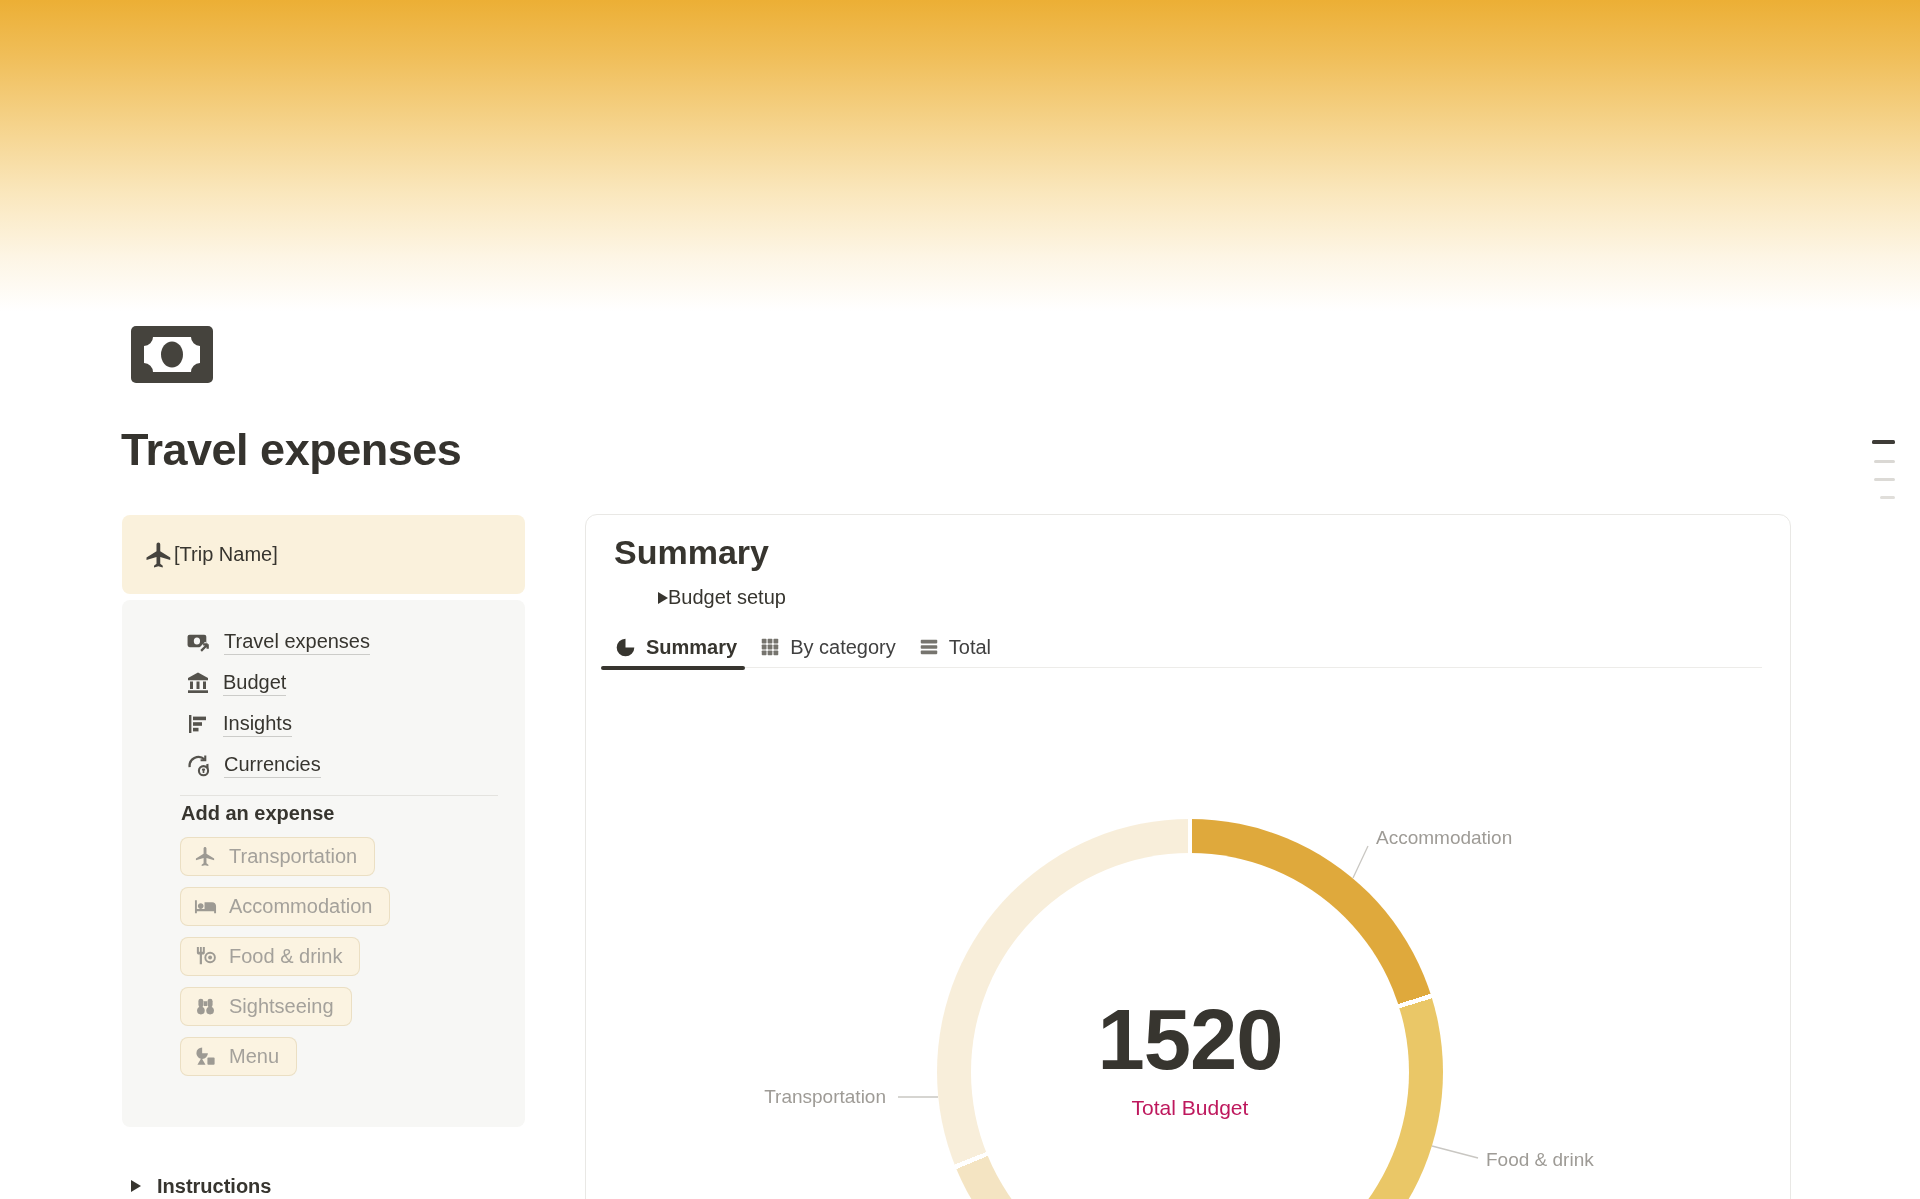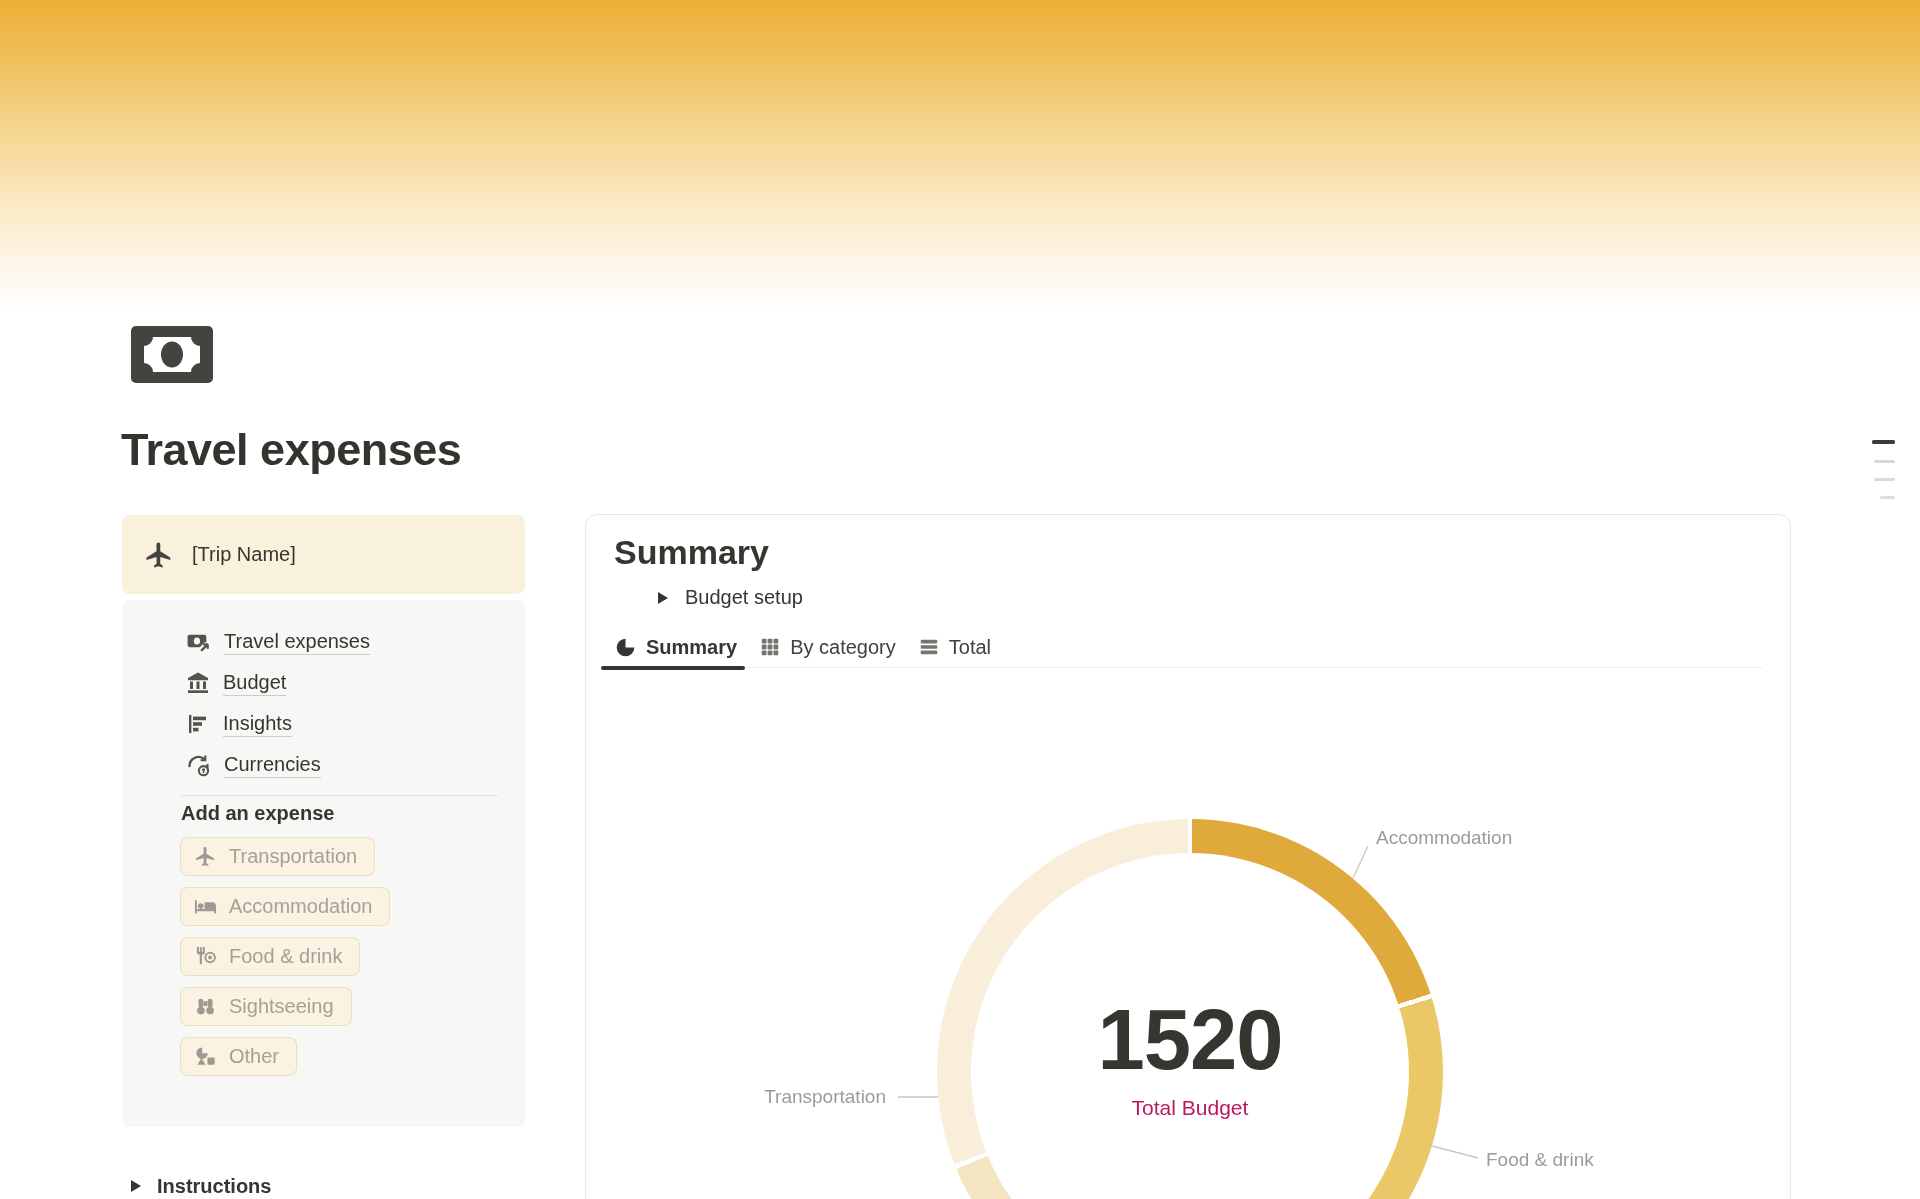--- a/index.html
+++ b/index.html
@@ -4,21 +4,21 @@
 <style>
   * { margin:0; padding:0; box-sizing:border-box; }
   html,body { width:1920px; height:1199px; overflow:hidden; background:#ffffff;
     font-family:"Liberation Sans","DejaVu Sans",sans-serif; color:#37352f; }
   .cover { position:absolute; left:0; top:0; width:1920px; height:312px;
     background:linear-gradient(180deg,#ecaf35 0%,#f0be59 18%,#f5d38b 40%,#fae7bd 62%,#fdf5e4 82%,#ffffff 100%); }
   .page-icon { position:absolute; left:131px; top:326px; width:82px; height:57px; }
   .page-title { position:absolute; left:121px; top:424px; font-size:45px; font-weight:700; letter-spacing:-0.5px; color:#35332e; }
 
   .callout { position:absolute; left:122px; top:515px; width:403px; height:79px; background:#faf1dc;
-    border-radius:8px; display:flex; align-items:center; padding-left:22px; gap:18px; }
+    border-radius:8px; display:flex; align-items:center; padding-left:22px; }
   .callout-text { font-size:20px; color:#37352f; }
 
   .menu-panel { position:absolute; left:122px; top:600px; width:403px; height:527px; background:#f7f7f5; border-radius:8px; padding-top:22px; }
   .menu-header { display:flex; align-items:center; gap:15px; margin-left:18px; height:24px; }
   .menu-header .label { font-size:20px; font-weight:600; }
   .hamburger { display:flex; flex-direction:column; gap:5px; width:26px; }
   .hamburger span { height:2.6px; background:#44423c; border-radius:1px; }
   .menu-link { display:flex; align-items:center; gap:13px; margin-left:64px; height:24px; margin-top:17px; cursor:pointer; }
   .menu-link:first-of-type { margin-top:8px; }
   .menu-link .label { font-size:20px; font-weight:500; color:#37352f;
@@ -31,21 +31,21 @@
   .expense-btn .bicon { display:flex; }
   .expense-btns { display:flex; flex-direction:column; align-items:flex-start; }
 
   .toggle-row { position:absolute; left:131px; display:flex; align-items:center; gap:16px; height:28px; cursor:pointer; }
   .tri { width:0; height:0; border-left:10px solid #37352f; border-top:6.5px solid transparent; border-bottom:6.5px solid transparent; }
   .toggle-row .label { font-size:20px; font-weight:600; }
 
   .summary-card { position:absolute; left:585px; top:514px; width:1206px; height:762px;
     background:#ffffff; border:1px solid #e9e8e5; border-radius:12px; }
   .card-title { position:absolute; left:28px; top:18px; font-size:34px; font-weight:700; }
-  .budget-toggle { position:absolute; left:38px; top:71px; display:flex; align-items:center; gap:17px; cursor:pointer;padding-left:34px; }
+  .budget-toggle { position:absolute; left:38px; top:71px; display:flex; align-items:center; cursor:pointer;padding-left:34px; }
   .budget-toggle .label { font-size:20px; }
   .tabs { position:absolute; left:28px; right:28px; top:112px; height:41px; border-bottom:1px solid #edece9;
     display:flex; gap:22px; }
   .tab { position:relative; display:flex; align-items:center; gap:9px; font-size:20px; color:#404040; cursor:pointer; }
   .tab.active { color:#37352f; font-weight:600; }
   .tab.active::after { content:""; position:absolute; left:-13px; right:-8px; bottom:-2.5px; height:4px;
     background:#37352f; border-radius:2px; }
 
   .donut { position:absolute; left:351px; top:304px; width:506px; height:506px; border-radius:50%; }
   .donut-hole { position:absolute; inset:34px; background:#ffffff; border-radius:50%;
@@ -192,21 +192,21 @@
     </button>
 
     <button class="expense-btn">
       <span class="bicon">
         <svg width="23" height="23" viewBox="0 0 24 24" fill="#9d9a93">
           <path d="M8.5 2.5 a6 6 0 1 0 6 6 h-6 z"></path>
           <rect x="14" y="13" width="7.5" height="7.5" rx="1"></rect>
           <path d="M7.8 13.2 12 20.7 H3.6 z"></path>
         </svg>
       </span>
-      <span>Other</span>
+      <span>Menu</span>
     </button>
   </div>
 </div>
 
 <div class="toggle-row" style="top:1204px;">
   <span class="tri"></span>
   <span class="label">Setup here</span>
 </div>
 <div class="toggle-row" style="top:1172px;justify-content:flex-end;">
   <span class="tri"></span>

